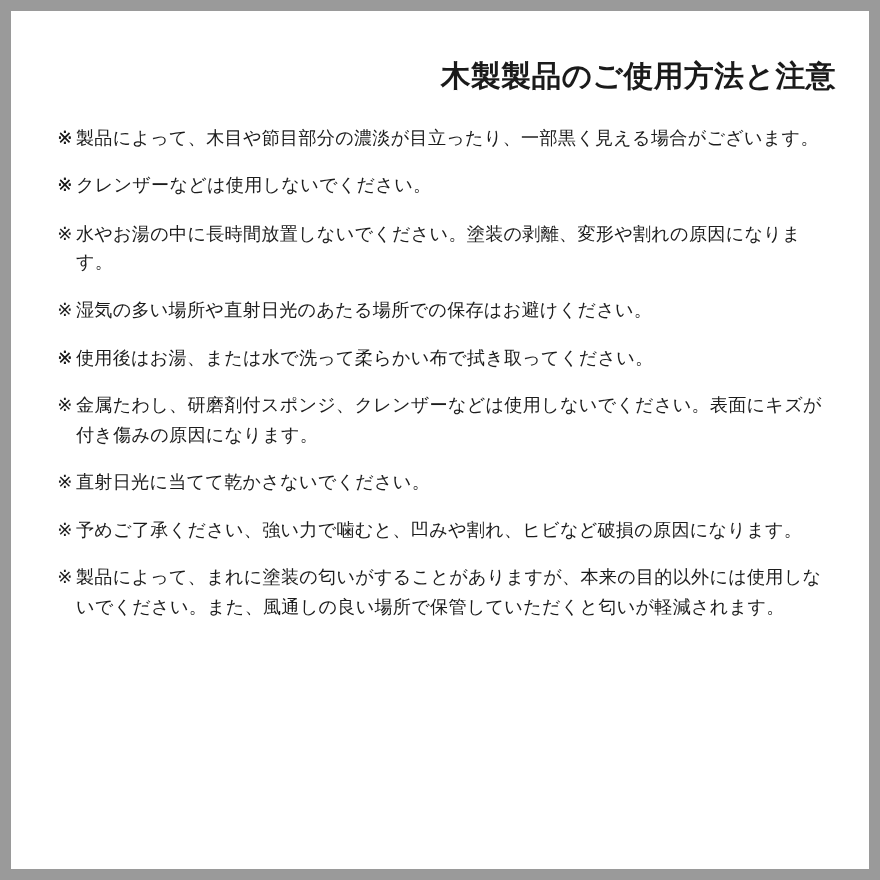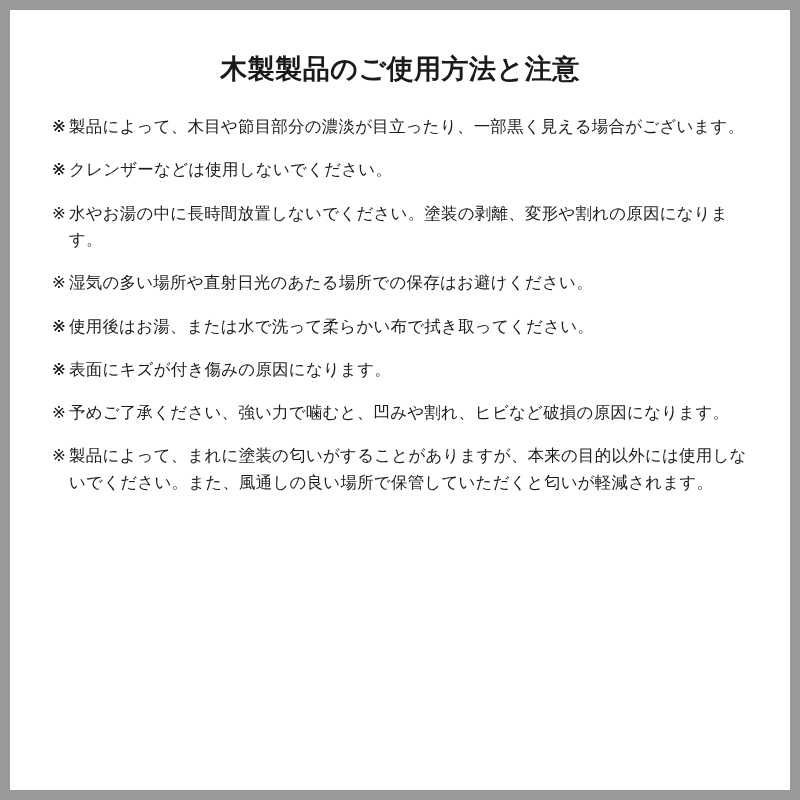--- a/index.html
+++ b/index.html
@@ -22,21 +22,21 @@
     background: #ffffff;
     box-sizing: border-box;
   }
   .content {
     position: absolute;
     left: 30px;
     top: 30px;
     right: 30px;
   }
   .doc-title {
-    text-align: center;
+    text-align: right;
     font-size: 27px;
     font-weight: bold;
     color: #1a1a1a;
     letter-spacing: 0.5px;
     margin: 12px 0 26px 0;
     line-height: 1.3;
   }
   .notes {
     padding: 0 12px 0 12px;
   }
@@ -68,19 +68,19 @@
     <h1 class="doc-title">木製製品のご使用方法と注意</h1>
     <div class="notes">
         <p class="note"><span class="mark">※</span></p>
         <p class="note"><span class="mark">※</span><span>製品によって、木目や節目部分の濃淡が目立ったり、一部黒く見える場合がございます。</span></p>
         <p class="note"><span class="mark">※</span></p>
         <p class="note"><span class="mark">※</span><span>クレンザーなどは使用しないでください。</span></p>
         <p class="note"><span class="mark">※</span><span>水やお湯の中に長時間放置しないでください。塗装の剥離、変形や割れの原因になります。</span></p>
         <p class="note"><span class="mark">※</span><span>湿気の多い場所や直射日光のあたる場所での保存はお避けください。</span></p>
         <p class="note"><span class="mark">※</span></p>
         <p class="note"><span class="mark">※</span><span>使用後はお湯、または水で洗って柔らかい布で拭き取ってください。</span></p>
-        <p class="note"><span class="mark">※</span></p>
-        <p class="note"><span class="mark">※</span><span>表面にキズが付き傷みの原因になります。</span></p>
+        <p class="note"><span class="mark">※</span><span>金属たわし、研磨剤付スポンジ、クレンザーなどは使用しないでください。表面にキズが付き傷みの原因になります。</span></p>
+        <p class="note"><span class="mark">※</span><span>直射日光に当てて乾かさないでください。</span></p>
         <p class="note"><span class="mark">※</span><span>予めご了承ください、強い力で噛むと、凹みや割れ、ヒビなど破損の原因になります。</span></p>
         <p class="note"><span class="mark">※</span><span>製品によって、まれに塗装の匂いがすることがありますが、本来の目的以外には使用しないでください。また、風通しの良い場所で保管していただくと匂いが軽減されます。</span></p>
       </div>
   </div>
 </div>
 
 </body></html>

